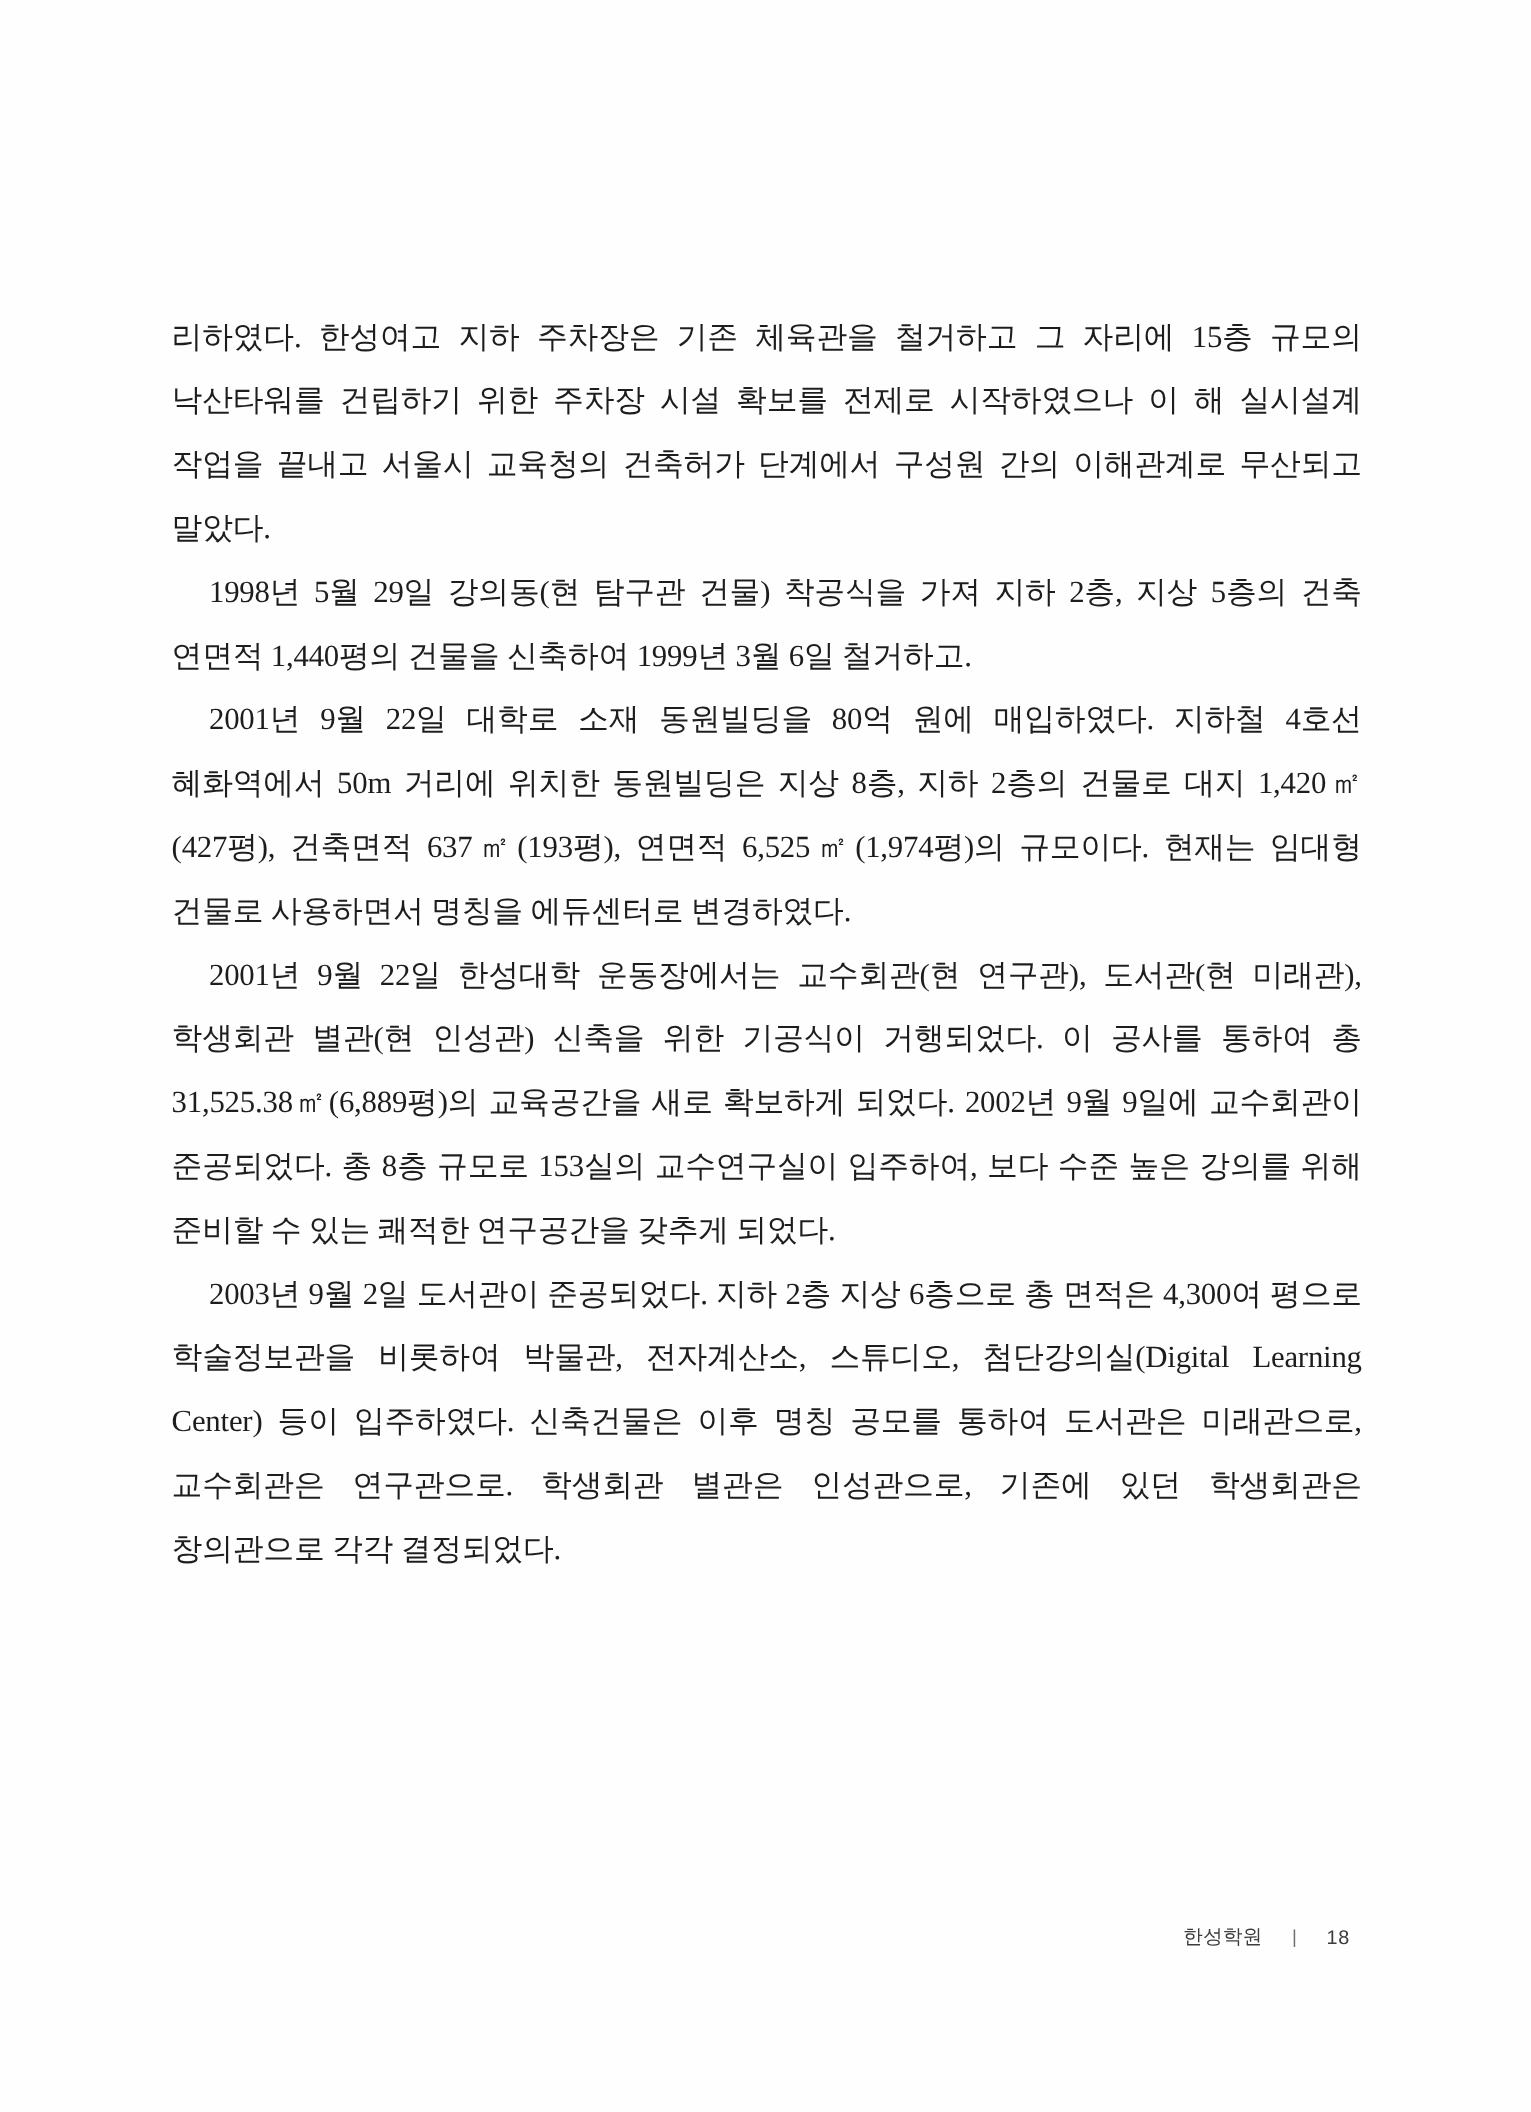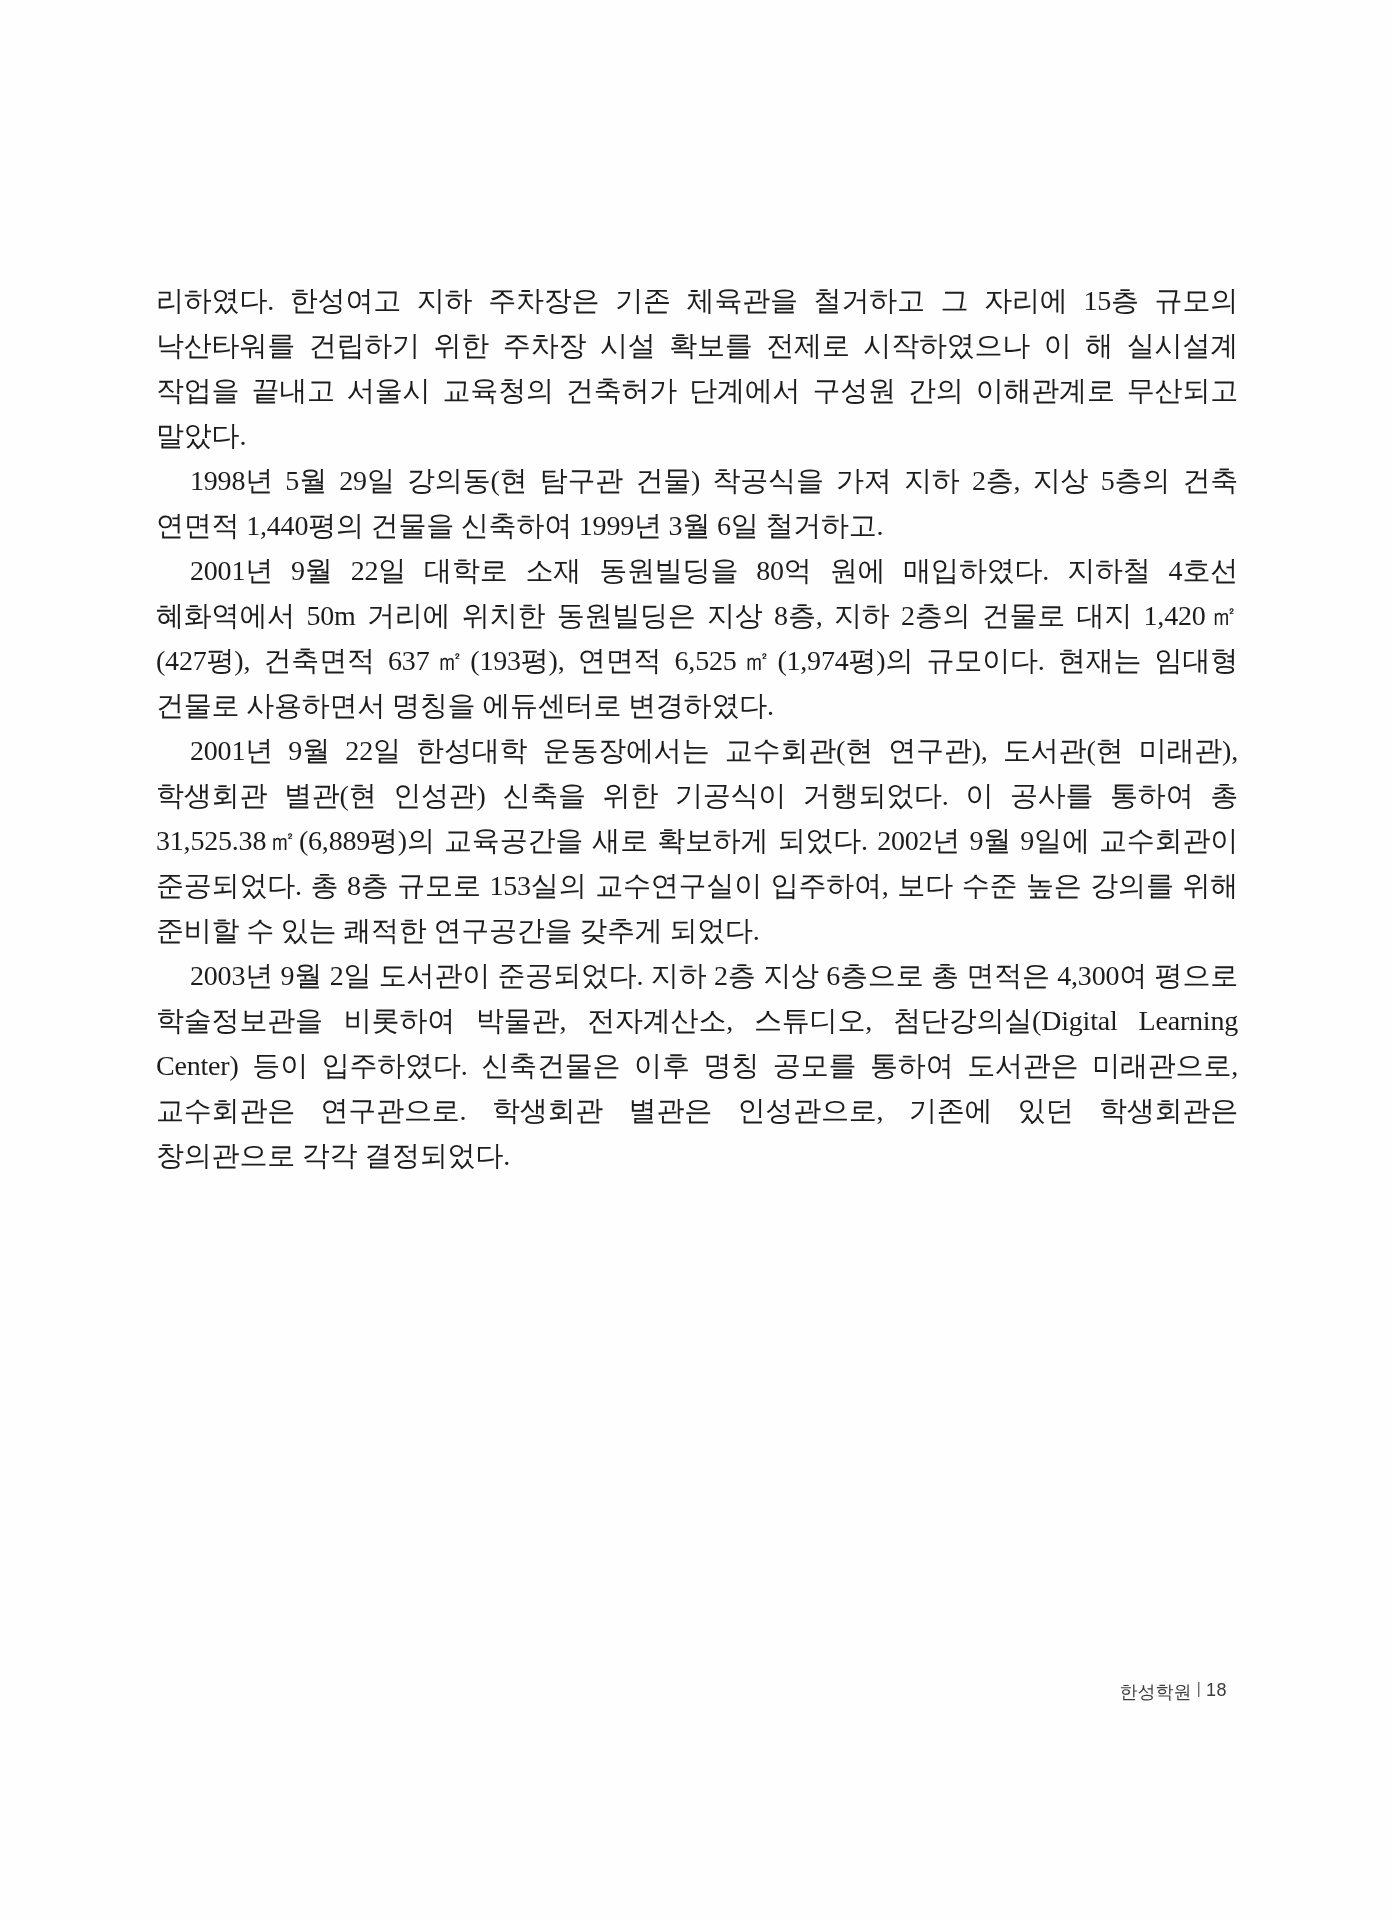--- a/index.html
+++ b/index.html
@@ -22,36 +22,36 @@
   .document-body {
     position: absolute;
     left: 156px;
     right: 154px;
     top: 278px;
   }
   .document-body p {
     margin: 0;
     font-family: "Liberation Serif", "DejaVu Serif", serif;
     font-size: 28px;
-    line-height: 45px;
+    line-height: 58px;
     color: #1d1d1d;
     text-align: justify;
     word-break: keep-all;
     letter-spacing: -0.2px;
   }
   .document-body p.indent {
     text-indent: 34px;
   }
   .page-footer {
     position: absolute;
-    top: 1680px;
+    top: 1748px;
     right: 165px;
     display: flex;
-    align-items: flex-start;
-    gap: 5px;
+    align-items: flex-end;
+    gap: 27px;
     font-family: "Liberation Sans", "DejaVu Sans", sans-serif;
     font-size: 18px;
     color: #3c3c3c;
   }
   .page-footer .sep {
     color: #6f6f6f;
     font-size: 17px;
     transform: translateY(-1px);
   }
   .page-footer .page-num {

